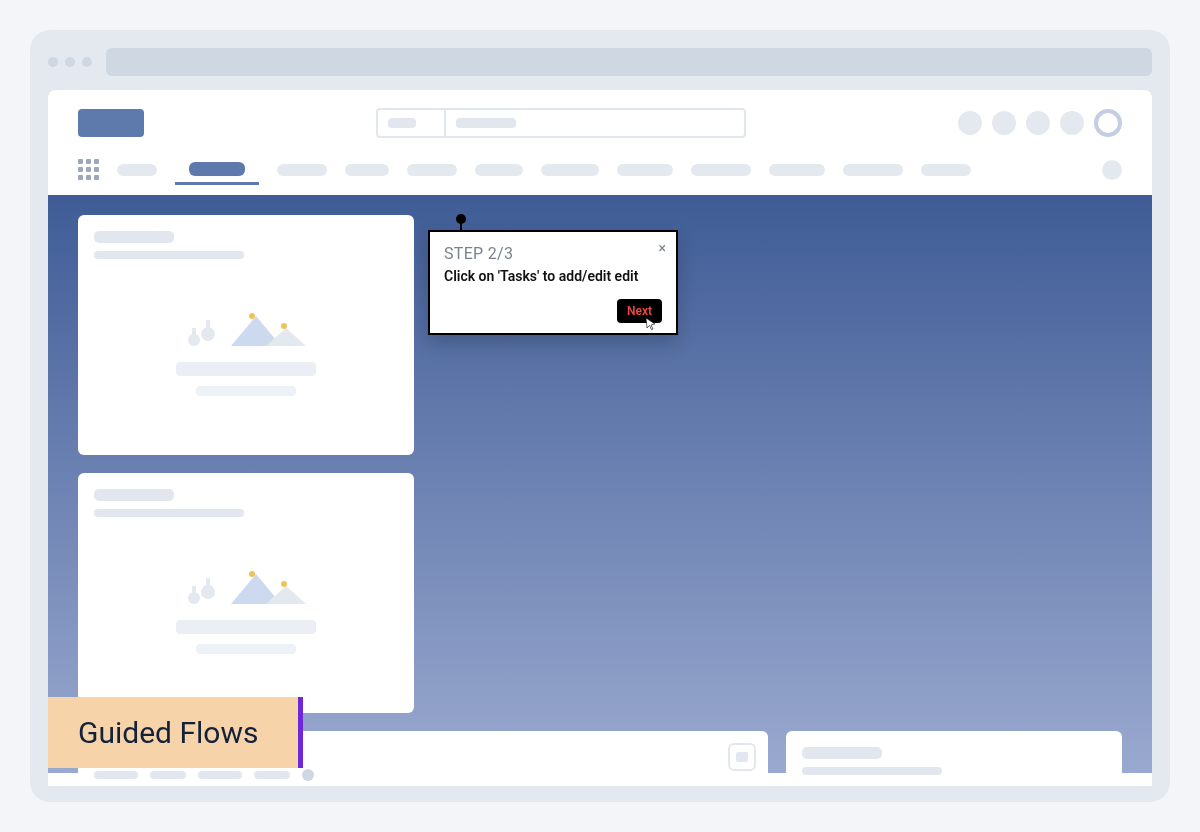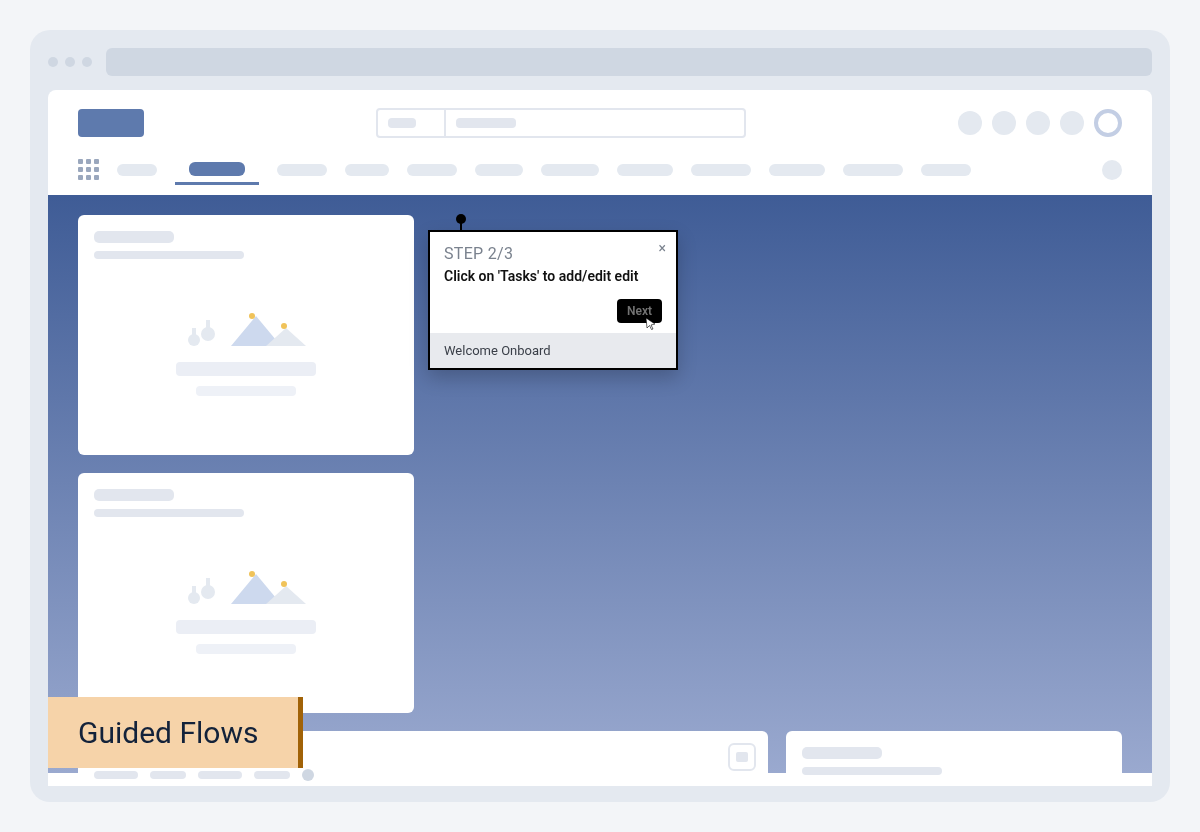--- a/index.html
+++ b/index.html
@@ -106,34 +106,34 @@
 .tooltip-pointer::before {
   content:""; position:absolute; top:-6px; left:-4px;
   width:10px; height:10px; background:#000; border-radius:50%;
 }
 .tooltip-inner { padding: 12px 14px 10px; }
 .tooltip-step { font-size: 16px; color: #7a828e; letter-spacing: 0.3px; }
 .tooltip-close { position: absolute; right: 10px; top: 8px; font-size: 14px; color: #7a828e; cursor: pointer; }
 .tooltip-msg { font-size: 14px; font-weight: 600; color: #111; margin-top: 4px; line-height: 1.3; }
 .tooltip-btn {
   margin-top: 14px; margin-left: auto; display: flex; align-items: center; justify-content: flex-end;
-  background: #000; color: #737373; font-size: 12px; font-weight: 600;
+  background: #000; color: #ef4444; font-size: 12px; font-weight: 600;
   padding: 5px 10px; border-radius: 4px; width: fit-content; position: relative;
 }
 .tooltip-btn svg { position: absolute; bottom: -8px; right: 4px; }
 .tooltip-footer {
   background: #e8eaee; padding: 10px 14px; font-size: 13px; color: #3a3f48;
 }
 
 
 .overlay-label {
   position: absolute;
   left: 0; bottom: 18px;
   background: #f6d3a9;
-  border-right: 5px solid #a16207;
+  border-right: 5px solid #6d28d9;
   padding: 18px 40px 18px 30px;
   font-size: 30px;
   color: #13223a;
   font-weight: 400;
 }
 
 
 .sq-btn {
   position: absolute; right: 12px; top: 12px;
   width: 28px; height: 28px; border: 2px solid #e2e6ee; border-radius: 6px;
@@ -289,19 +289,18 @@
         <span class="tooltip-close">×</span>
         <div class="tooltip-step">STEP 2/3</div>
         <div class="tooltip-msg">Click on 'Tasks' to add/edit edit</div>
         <div class="tooltip-btn">
           <span>Next</span>
           <svg width="14" height="14" viewBox="0 0 14 14">
             <path d="M2 1 L11 7 L7 8 L9 12 L7.5 12.5 L5.5 8.5 L3 11 Z" fill="#fff" stroke="#000" stroke-width="0.6"></path>
           </svg>
         </div>
       </div>
-      <div class="tooltip-footer">Welcome Onboard</div>
     </div>
 
     <div class="overlay-label">Guided Flows</div>
 
   </div>
 </div>
 
 </body></html>

